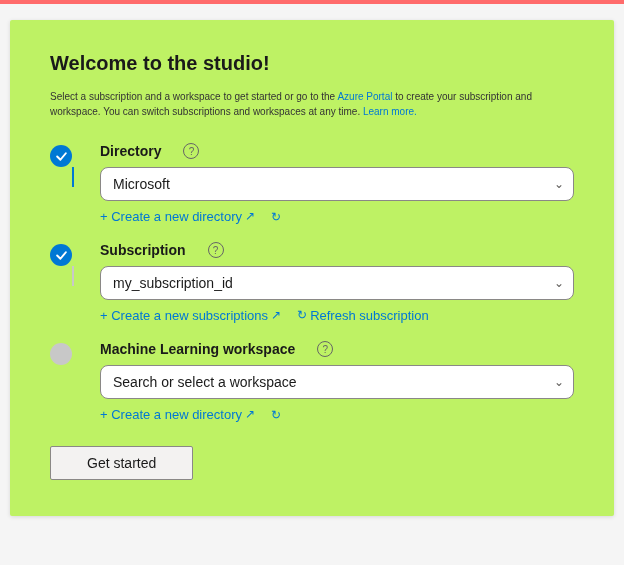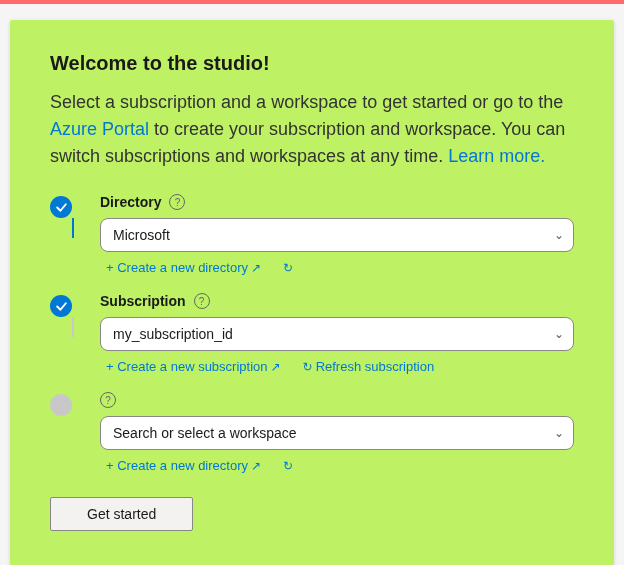--- a/index.html
+++ b/index.html
@@ -30,21 +30,21 @@
     h1 {
       font-size: 20px;
       font-weight: 600;
       color: #1a1a1a;
       margin-bottom: 14px;
     }
     .intro-text {
       color: #333;
       line-height: 1.5;
       margin-bottom: 24px;
-      font-size: 18px;
+      font-size: 10px;
     }
     .intro-text a {
       color: #0078d4;
       text-decoration: none;
     }
 
     .section {
       display: flex;
       align-items: flex-start;
       margin-bottom: 18px;
@@ -74,21 +74,21 @@
     .step-content {
       flex: 1;
     }
     .step-label {
       font-size: 14px;
       font-weight: 600;
       color: #1a1a1a;
       margin-bottom: 8px;
       display: flex;
       align-items: center;
-      gap: 8px;
+      gap: 22px;
     }
     .help-icon {
       display: inline-flex;
       align-items: center;
       justify-content: center;
       width: 16px;
       height: 16px;
       border: 1px solid #666;
       border-radius: 50%;
       font-size: 10px;
@@ -127,24 +127,23 @@
       display: flex;
       align-items: center;
       gap: 16px;
       flex-wrap: wrap;
     }
     .action-link {
       color: #0078d4;
       text-decoration: none;
       font-size: 13px;
       display: inline-flex;
-      align-items: center;
+      align-items: flex-start;
       gap: 3px;
       cursor: pointer;
-      margin-left: 6px;
     }
     .action-link .icon-small {
       font-size: 12px;
     }
     .connector-line {
       width: 2px;
       height: 20px;
       background: #0078d4;
       margin-left: 10px;
       margin-bottom: 2px;
@@ -229,39 +228,40 @@
         <span class="help-icon">?</span>
       </div>
       <div class="select-wrapper">
         <select>
           <option>my_subscription_id</option>
         </select>
         <span class="chevron">⌄</span>
       </div>
       <div class="actions">
         <a class="action-link">
-          <span>+ Create a new subscription</span>
+          <span>+ Create a new subscriptions</span>
           <span class="icon-small">↗</span>
         </a>
         <a class="action-link">
           <span class="icon-small">↻</span>
           <span>Refresh subscription</span>
         </a>
       </div>
     </div>
   </div>
 
   
   <div class="section" style="margin-bottom:0;">
     <div style="display:flex; flex-direction:column; align-items:center; margin-right:14px;">
       <div class="step-indicator pending">
       </div>
     </div>
     <div class="step-content">
       <div class="step-label">
+        <span>Machine Learning workspace</span>
         <span class="help-icon">?</span>
       </div>
       <div class="select-wrapper">
         <select>
           <option value="">Search or select a workspace</option>
         </select>
         <span class="chevron">⌄</span>
       </div>
       <div class="actions">
         <a class="action-link">

